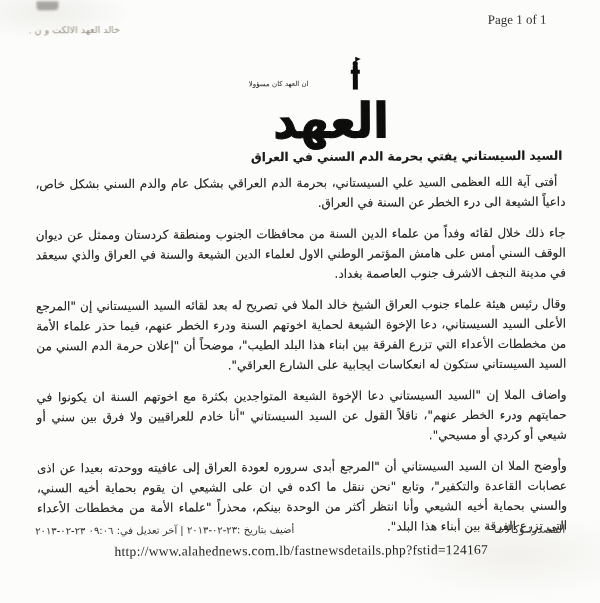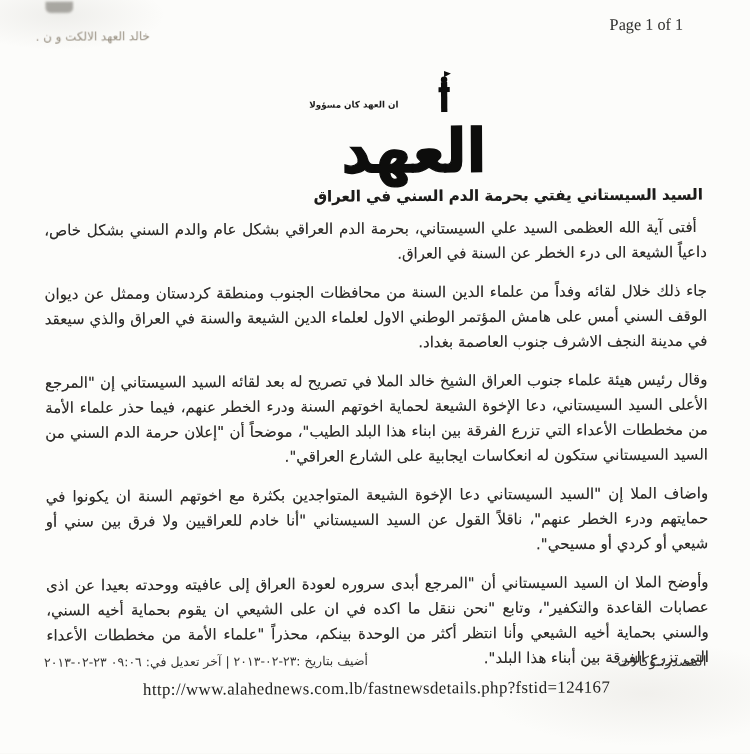--- a/index.html
+++ b/index.html
@@ -31,21 +31,21 @@
     position:absolute;top:13px;right:52px;
     font-family:"Liberation Serif","DejaVu Serif",serif;
     font-size:13px;color:#30302e;
   }
 
   
   .logo{position:absolute;top:60px;left:258px;width:140px;height:84px;}
   .logo .slogan{
     position:absolute;top:20px;right:78px;width:70px;
     direction:rtl;text-align:left;
-    font-size:7px;font-weight:bold;color:#1a1a1a;white-space:nowrap;
+    font-size:7px;font-weight:normal;color:#1a1a1a;white-space:nowrap;
   }
   .logo .minaret{position:absolute;top:-4px;right:34px;}
   .logo .wordmark{
     position:absolute;bottom:0;right:8px;
     direction:rtl;
     font-size:46px;font-weight:bold;color:#0d0d0c;line-height:1;
     -webkit-text-stroke:1px #0d0d0c;
     transform:scaleY(1.05);
     letter-spacing:-1px;
   }

